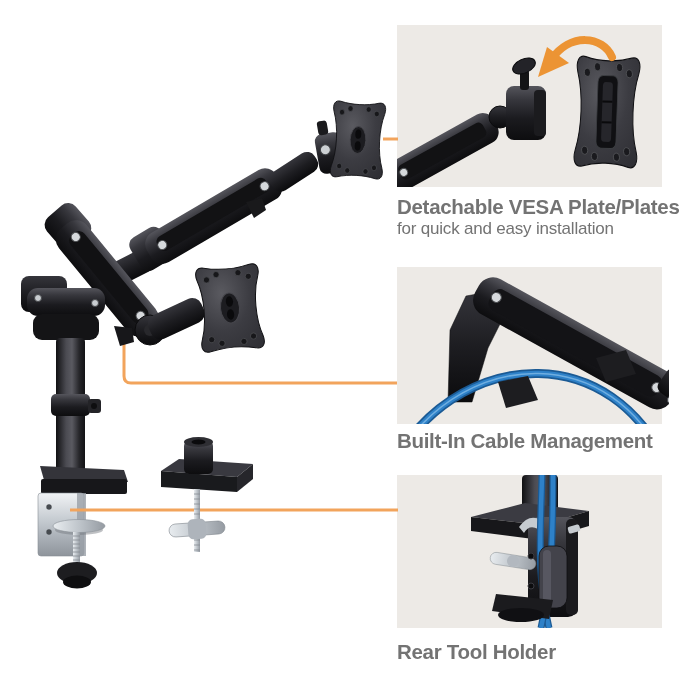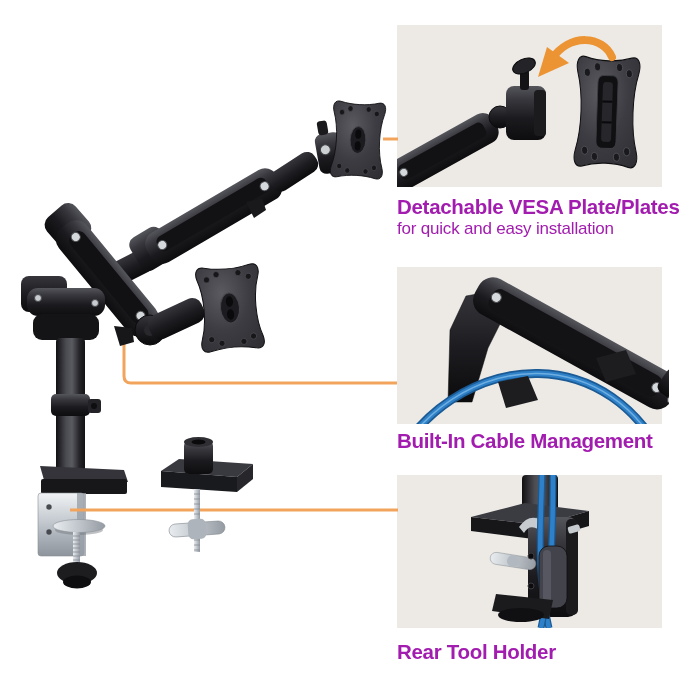--- a/index.html
+++ b/index.html
@@ -1,21 +1,21 @@
 <!DOCTYPE html>
 <html><head>
 <meta charset="utf-8">
 <style>
   html,body{margin:0;padding:0;background:#ffffff;}
   .canvas{
     position:relative;width:700px;height:700px;background:#ffffff;overflow:hidden;
     font-family:"Liberation Sans", sans-serif;
   }
   .scene{position:absolute;left:0;top:0;}
-  .caption{position:absolute;color:#a21caf;white-space:nowrap;}
+  .caption{position:absolute;color:#737373;white-space:nowrap;}
   .caption-title{font-weight:700;font-size:20.5px;line-height:1.1;letter-spacing:-0.3px;}
   .caption-sub{font-weight:400;font-size:17px;line-height:1.1;letter-spacing:-0.2px;}
 </style>
 </head>
 <body>
 
 <div class="canvas">
 
 <svg class="scene" width="700" height="700" viewBox="0 0 700 700">
   <defs>

